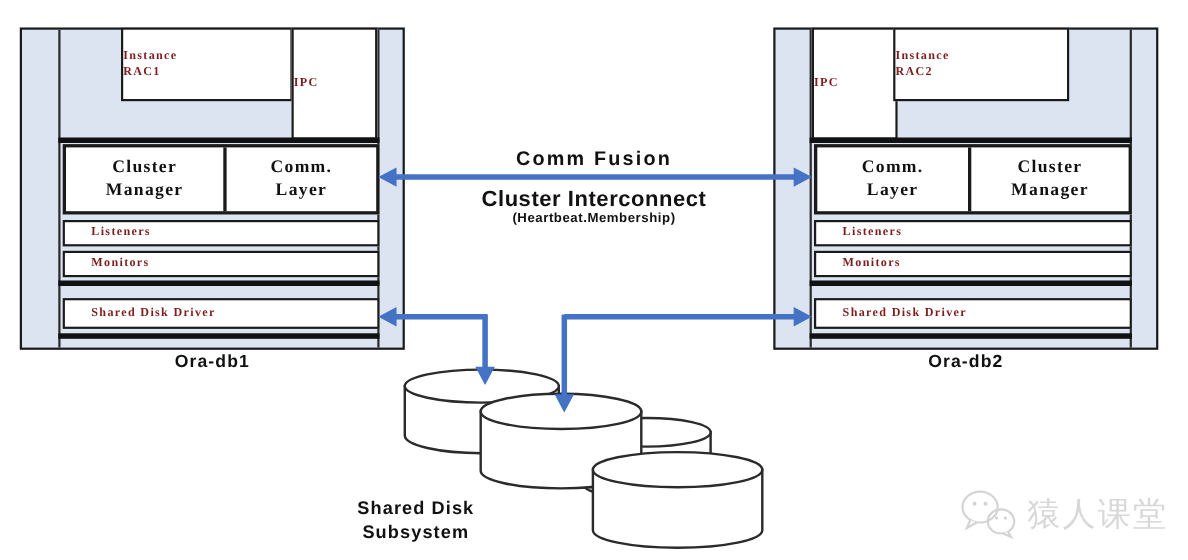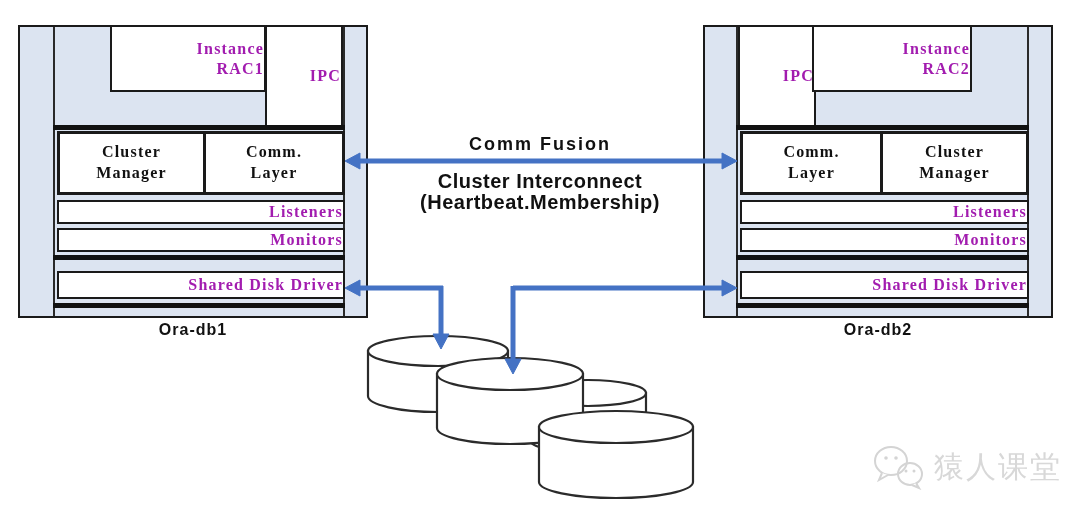--- a/index.html
+++ b/index.html
@@ -15,23 +15,23 @@
   }
   .node{
     position:absolute;top:25px;width:350px;height:293px;
     background:var(--node-fill);border:2px solid var(--border);box-sizing:border-box;
   }
   #node-left{left:18px;}
   #node-right{left:703px;}
   .vline{position:absolute;top:0;bottom:0;width:2px;background:#2a2a2a;}
   .box{
     position:absolute;background:#fff;border:2px solid var(--border);box-sizing:border-box;
-    display:flex;flex-direction:column;align-items:flex-end;justify-content:center;
-    font-family:"Liberation Serif",serif;font-weight:700;color:#a21caf;
-    letter-spacing:1.2px;font-size:16px;line-height:1.25;text-align:center;
+    display:flex;flex-direction:column;align-items:flex-start;justify-content:center;
+    font-family:"Liberation Serif",serif;font-weight:700;color:#7f1d1d;
+    letter-spacing:1.2px;font-size:11px;line-height:1.25;text-align:center;
   }
   .bar{position:absolute;height:5px;background:#111;}
   .row2{
     position:absolute;background:#fff;border:3px solid var(--border);box-sizing:border-box;
     display:flex;
   }
   .cell{
     flex:1;display:flex;flex-direction:column;align-items:center;justify-content:center;
     font-family:"Liberation Serif",serif;font-weight:700;color:#111;
     letter-spacing:1.2px;font-size:16px;line-height:1.3;text-align:center;
@@ -40,21 +40,21 @@
   .rowbox{border-width:2.5px;padding-left:24px;}
   .node-label{
     position:absolute;top:321px;width:350px;text-align:center;
     font-weight:700;font-size:16px;letter-spacing:1px;color:#111;
   }
   #label-left{left:18px;}
   #label-right{left:703px;}
   .center-text{position:absolute;text-align:center;color:#111;font-weight:700;}
   #cache-title{left:390px;top:134px;width:300px;font-size:18px;letter-spacing:2px;}
   #ic-line1{left:375px;top:170px;width:330px;font-size:20px;letter-spacing:.5px;}
-  #ic-line2{left:375px;top:191px;width:330px;font-size:20px;letter-spacing:.5px;}
+  #ic-line2{left:375px;top:191px;width:330px;font-size:12px;letter-spacing:.5px;}
   #storage-label{
     position:absolute;left:288px;top:451px;width:180px;text-align:center;
     font-weight:700;font-size:16.5px;letter-spacing:1px;line-height:22px;color:#111;
   }
   #overlay{position:absolute;left:0;top:0;pointer-events:none;z-index:6;}
   #watermark{
     position:absolute;left:872px;top:438px;width:200px;height:58px;
     display:flex;align-items:center;gap:8px;color:var(--wm);
   }
   #watermark .wm-text{
@@ -142,20 +142,24 @@
       <div>Shared Disk Driver</div>
     </div>
     <div class="bar" style="left:31px;top:276px;width:293px;"></div>
   </div>
   <div class="node-label" id="label-right">Ora-db2</div>
 
   <div class="center-text" id="cache-title">Comm Fusion</div>
   <div class="center-text" id="ic-line1">Cluster Interconnect</div>
   <div class="center-text" id="ic-line2">(Heartbeat.Membership)</div>
 
+  <div id="storage-label">
+    <div>Shared Disk</div>
+    <div>Subsystem</div>
+  </div>
 
   <svg id="overlay" width="1080" height="509" viewBox="0 0 1080 509">
 
     <g fill="#ffffff" stroke="#2b2b2b" stroke-width="2.2">
       <g>
         <path d="M368,351 L368,396 A70,16 0 0 0 508,396 L508,351 Z"></path>
         <ellipse cx="438" cy="351" rx="70" ry="15"></ellipse>
       </g>
       <g>
         <path d="M530,393 L530,440 A58,13 0 0 0 646,440 L646,393 Z"></path>

